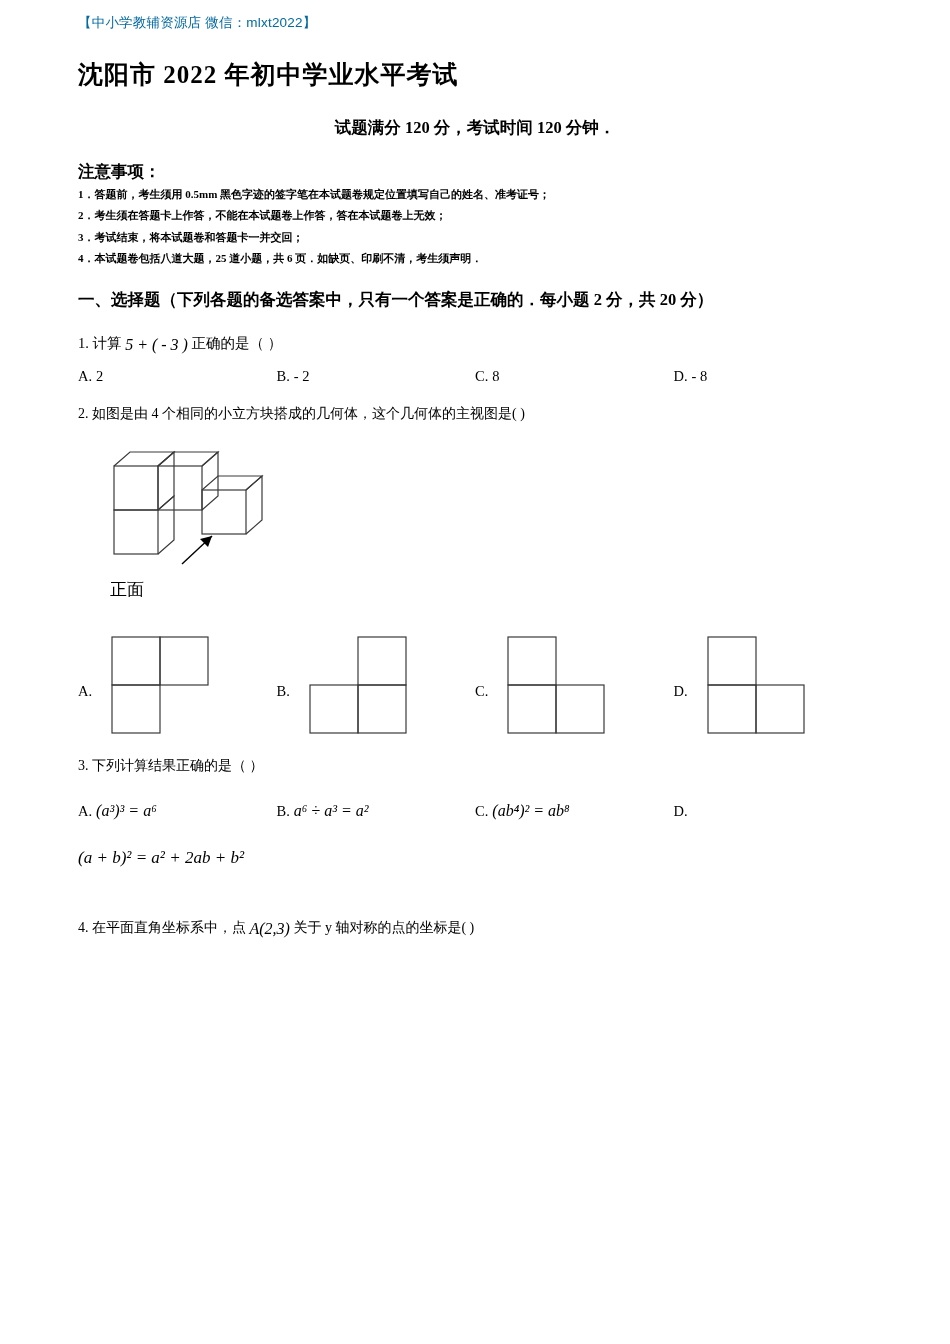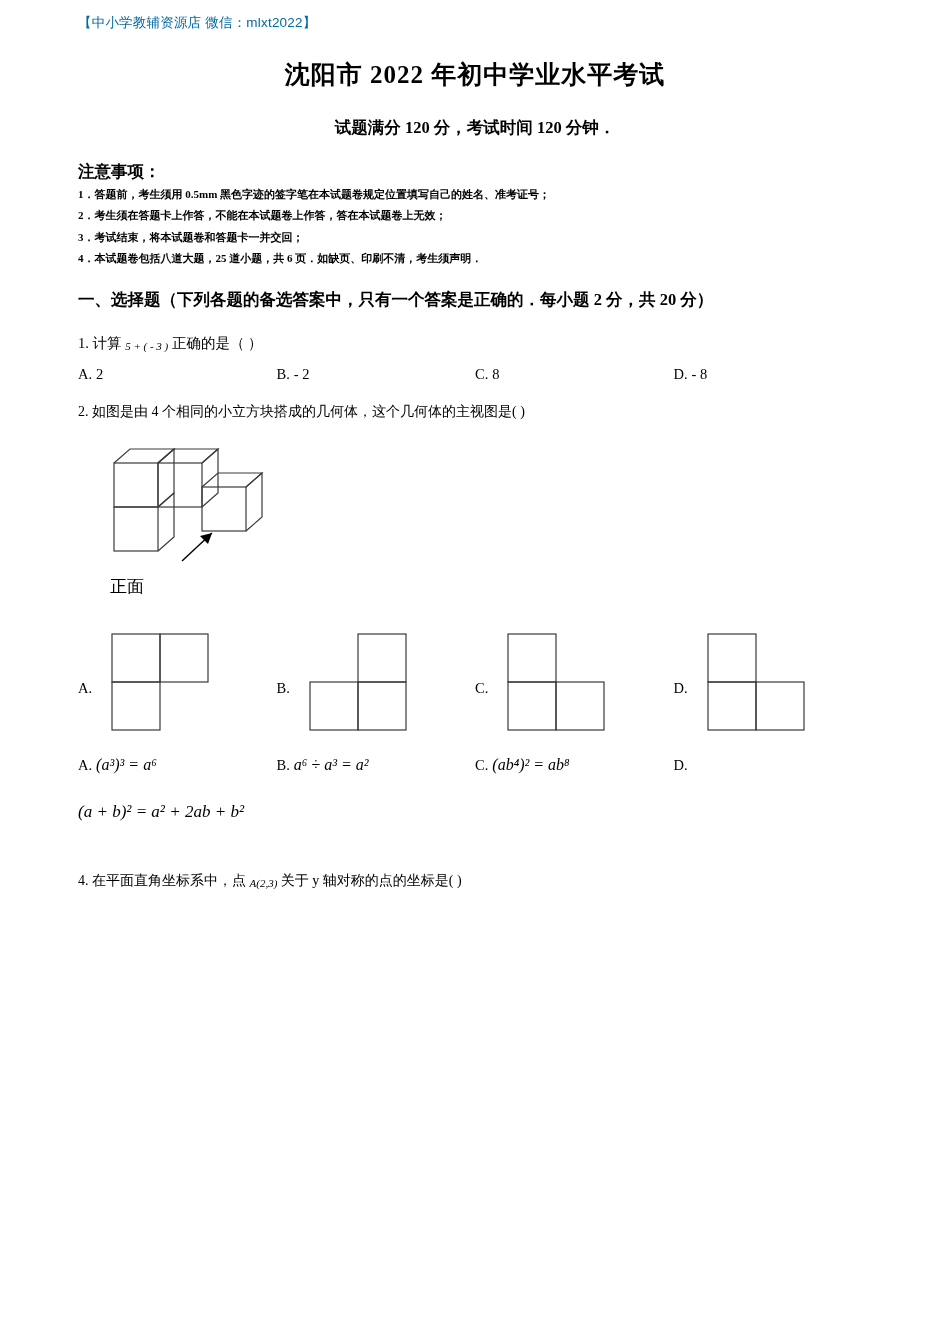--- a/index.html
+++ b/index.html
@@ -22,21 +22,21 @@
     padding: 14px 78px 20px 78px;
   }
   .watermark {
     font-family: "Liberation Sans", sans-serif;
     font-size: 13.5px;
     color: #0369a1;
     letter-spacing: 0.2px;
     margin-bottom: 26px;
   }
   .doc-title {
-    text-align: center;
+    text-align: left;
     font-size: 25px;
     font-weight: bold;
     letter-spacing: 1px;
     margin: 18px 0 0 0;
   }
   .doc-subtitle {
     text-align: center;
     font-size: 23px;
     font-weight: bold;
     margin: 24px 0 0 0;
@@ -77,21 +77,21 @@
     display: flex;
     font-size: 14.5px;
     margin: 8px 0 0 0;
     align-items: center;
   }
   .opts .opt {
     width: 25%;
   }
   .opt-lab { margin-right: 4px; }
   .mexp {
-    font-size: 11px;
+    font-size: 16px;
     font-style: italic;
     vertical-align: -2px;
   }
   .big-expr {
     font-size: 17px;
     font-style: italic;
     margin: 28px 0 0 0;
   }
   .shapes-row {
     display: flex;
@@ -224,20 +224,24 @@
       <svg width="120" height="110" viewBox="0 0 120 110">
         <g fill="none" stroke="#3a3a3a" stroke-width="1.2">
           <rect x="10" y="10" width="48" height="48"></rect>
           <rect x="10" y="58" width="48" height="48"></rect>
           <rect x="58" y="58" width="48" height="48"></rect>
         </g>
       </svg>
     </div>
   </div>
 
+  <div class="q q-small">
+    <span>3.</span>
+    <span>下列计算结果正确的是（    ）</span>
+  </div>
   <div class="opts" style="margin-top:22px">
     <div class="opt">
       <span class="opt-lab">A.</span><span class="opt-inline-math">(a³)³ = a⁶</span>
     </div>
     <div class="opt">
       <span class="opt-lab">B.</span><span class="opt-inline-math">a⁶ ÷ a³ = a²</span>
     </div>
     <div class="opt">
       <span class="opt-lab">C.</span><span class="opt-inline-math">(ab⁴)² = ab⁸</span>
     </div>

